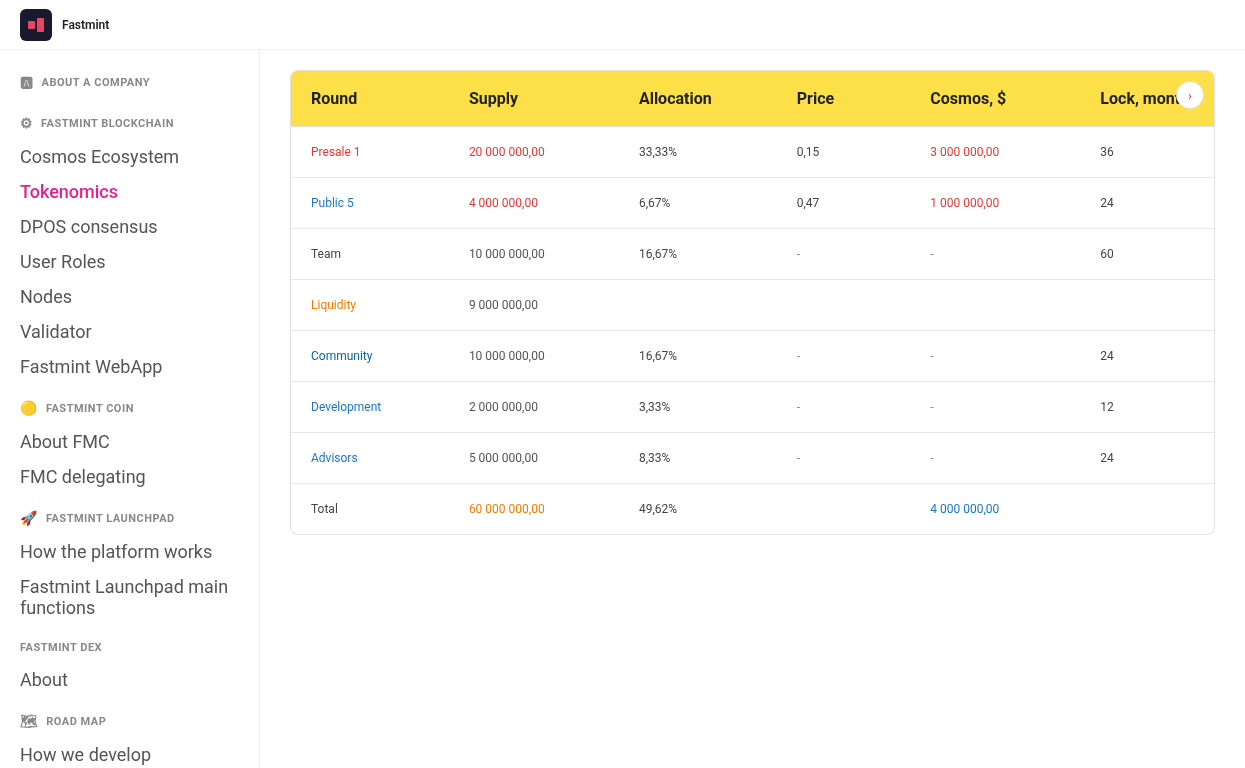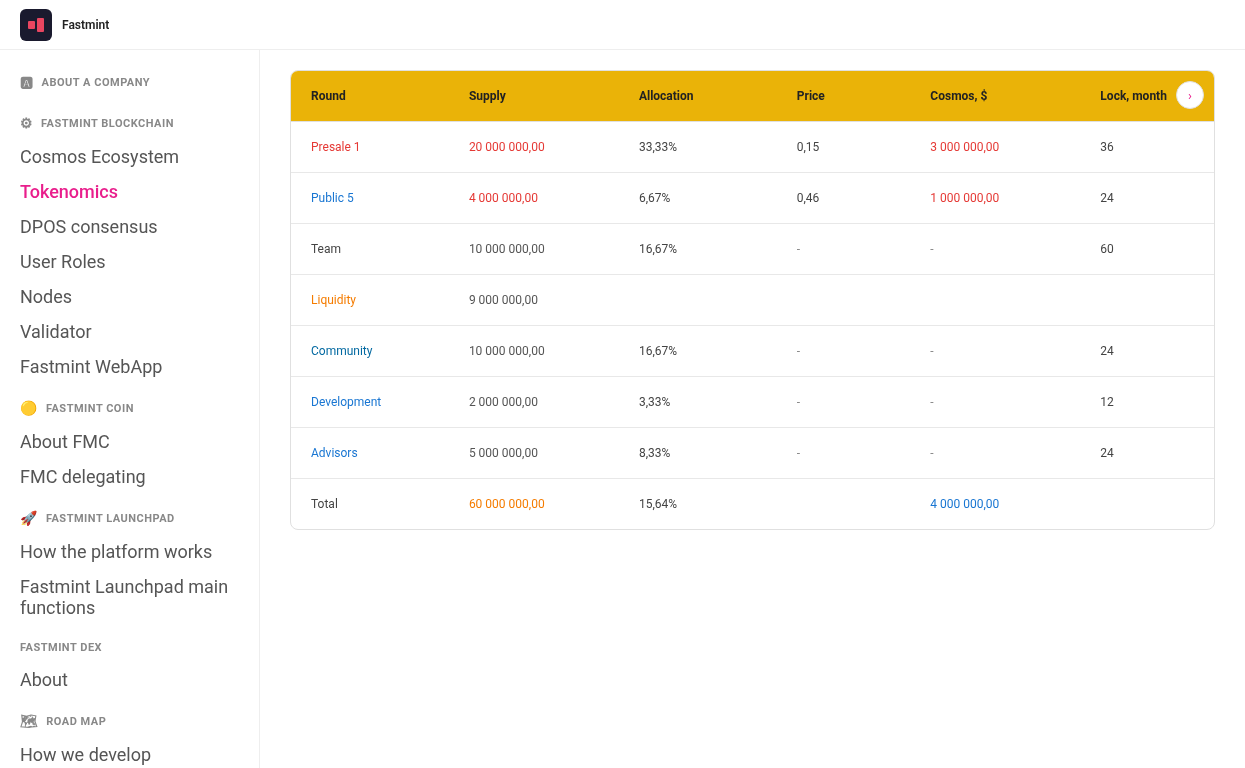--- a/index.html
+++ b/index.html
@@ -117,25 +117,25 @@
       font-size: 13px;
       z-index: 10;
     }
 
     table {
       width: 100%;
       border-collapse: collapse;
       min-width: 700px;
     }
     thead th {
-      background: #eab308;
+      background: #fde047;
       padding: 18px 20px;
       text-align: left;
       font-weight: 700;
-      font-size: 12px;
+      font-size: 16px;
       color: #222;
       border-bottom: 1px solid #e0e0e0;
     }
     tbody td {
       padding: 18px 20px;
       border-bottom: 1px solid #e8e8e8;
       font-size: 12px;
       color: #444;
       vertical-align: middle;
     }
@@ -257,21 +257,21 @@
                 <td style="color: rgb(229, 57, 53);">20 000 000,00</td>
                 <td>33,33%</td>
                 <td>0,15</td>
                 <td style="color: rgb(229, 57, 53);">3 000 000,00</td>
                 <td>36</td>
               </tr>
               <tr>
                 <td style="color: rgb(25, 118, 210);">Public 5</td>
                 <td style="color: rgb(229, 57, 53);">4 000 000,00</td>
                 <td>6,67%</td>
-                <td>0,46</td>
+                <td>0,47</td>
                 <td style="color: rgb(229, 57, 53);">1 000 000,00</td>
                 <td>24</td>
               </tr>
               <tr>
                 <td style="color: rgb(68, 68, 68);">Team</td>
                 <td style="color: rgb(85, 85, 85);">10 000 000,00</td>
                 <td>16,67%</td>
                 <td style="color: rgb(136, 136, 136);">-</td>
                 <td style="color: rgb(136, 136, 136);">-</td>
                 <td>60</td>
@@ -304,21 +304,21 @@
                 <td style="color: rgb(25, 118, 210);">Advisors</td>
                 <td style="color: rgb(85, 85, 85);">5 000 000,00</td>
                 <td>8,33%</td>
                 <td style="color: rgb(136, 136, 136);">-</td>
                 <td style="color: rgb(136, 136, 136);">-</td>
                 <td>24</td>
               </tr>
               <tr>
                 <td style="color: rgb(68, 68, 68);">Total</td>
                 <td style="color: rgb(245, 124, 0);">60 000 000,00</td>
-                <td>15,64%</td>
+                <td>49,62%</td>
                 <td></td>
                 <td style="color: rgb(25, 118, 210);">4 000 000,00</td>
                 <td></td>
               </tr>
             </tbody>
         </table>
       </div>
     </div>
   </main>
 </div>

